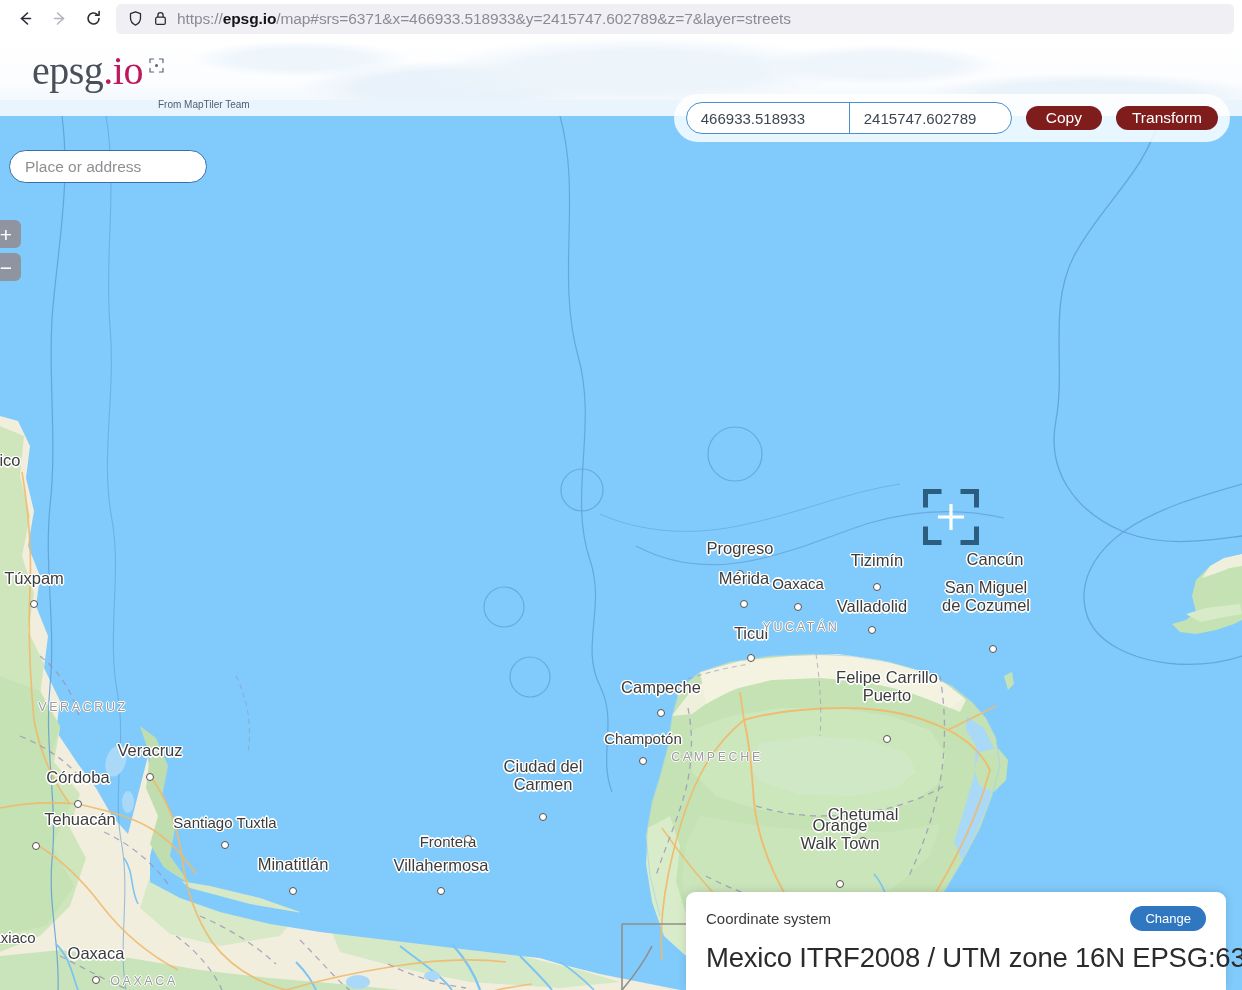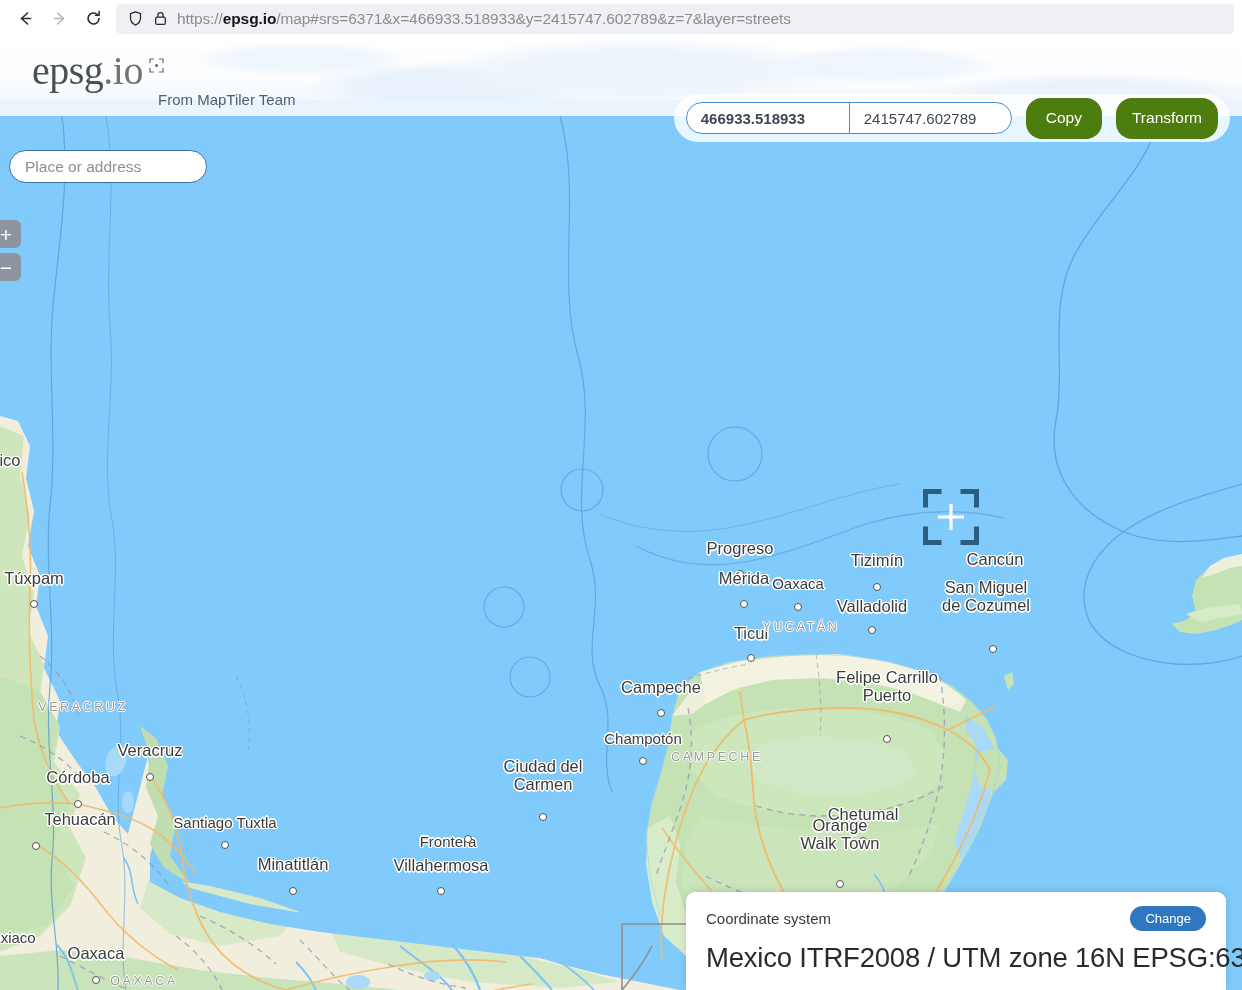--- a/index.html
+++ b/index.html
@@ -54,51 +54,51 @@
     background: #eaf4fc;
   }
   .logo-wrap {
     position: absolute; left: 32px; top: 14px; display: flex;
     align-items: flex-end; gap: 0px;
   }
   .logo {
     font-family: "Liberation Serif", serif; font-size: 40px;
     line-height: 1; color: #4a4f5a; letter-spacing: -0.5px; position: relative;
   }
-  .logo .io { color: #737373; margin-top: 36px; }
+  .logo .io { color: #be185d; margin-top: 36px; }
   .logo-badge {
     position: absolute; right: -21px; top: -11px; width: 15px; height: 15px;
   }
   .tagline {
-    position: absolute; left: 158px; top: 54px;
-    font-size: 15px; color: #4f5e72;
+    position: absolute; left: 158px; top: 62px;
+    font-size: 10px; color: #4f5e72;
   }
 
   
   .coord-panel {
     position: absolute; top: 94px; right: 12px; height: 48px;
     background: rgba(255,255,255,0.82); border-radius: 26px;
     display: flex; align-items: center; padding: 0 12px; gap: 14px;
     z-index: 90;
   }
   .coord-inputs {
     display: flex; align-items: center; height: 32px;
     background: #ffffff; border: 1px solid #4a8fd0; border-radius: 17px;
     overflow: hidden;
   }
   .coord-inputs input {
     border: none; outline: none; background: transparent; height: 30px;
     font-family: "Liberation Sans", sans-serif; font-size: 15px;
     color: #3d4753; padding: 0 14px;
   }
-  #coord-x { width: 162px; font-weight: bold; }
+  #coord-x { width: 162px; }
   #coord-y { width: 162px; border-left: 1px solid #4a8fd0; }
   .pill-btn {
-    border: none; border-radius: 16px; height: 41px; padding: 0 20px;
-    background: #4d7c0f; color: #fff; font-size: 15.5px;
+    border: none; border-radius: 16px; height: 24px; padding: 0 20px;
+    background: #7f1d1d; color: #fff; font-size: 15.5px;
     font-family: "Liberation Sans", sans-serif; cursor: pointer;
     display: flex; align-items: center; justify-content: center;
   }
   .pill-btn.transform { padding: 0 16px; }
 
   
   .map {
     position: absolute; top: 116px; left: 0; width: 1242px; height: 874px;
     overflow: hidden; background: #80cbfb; z-index: 10;
   }

